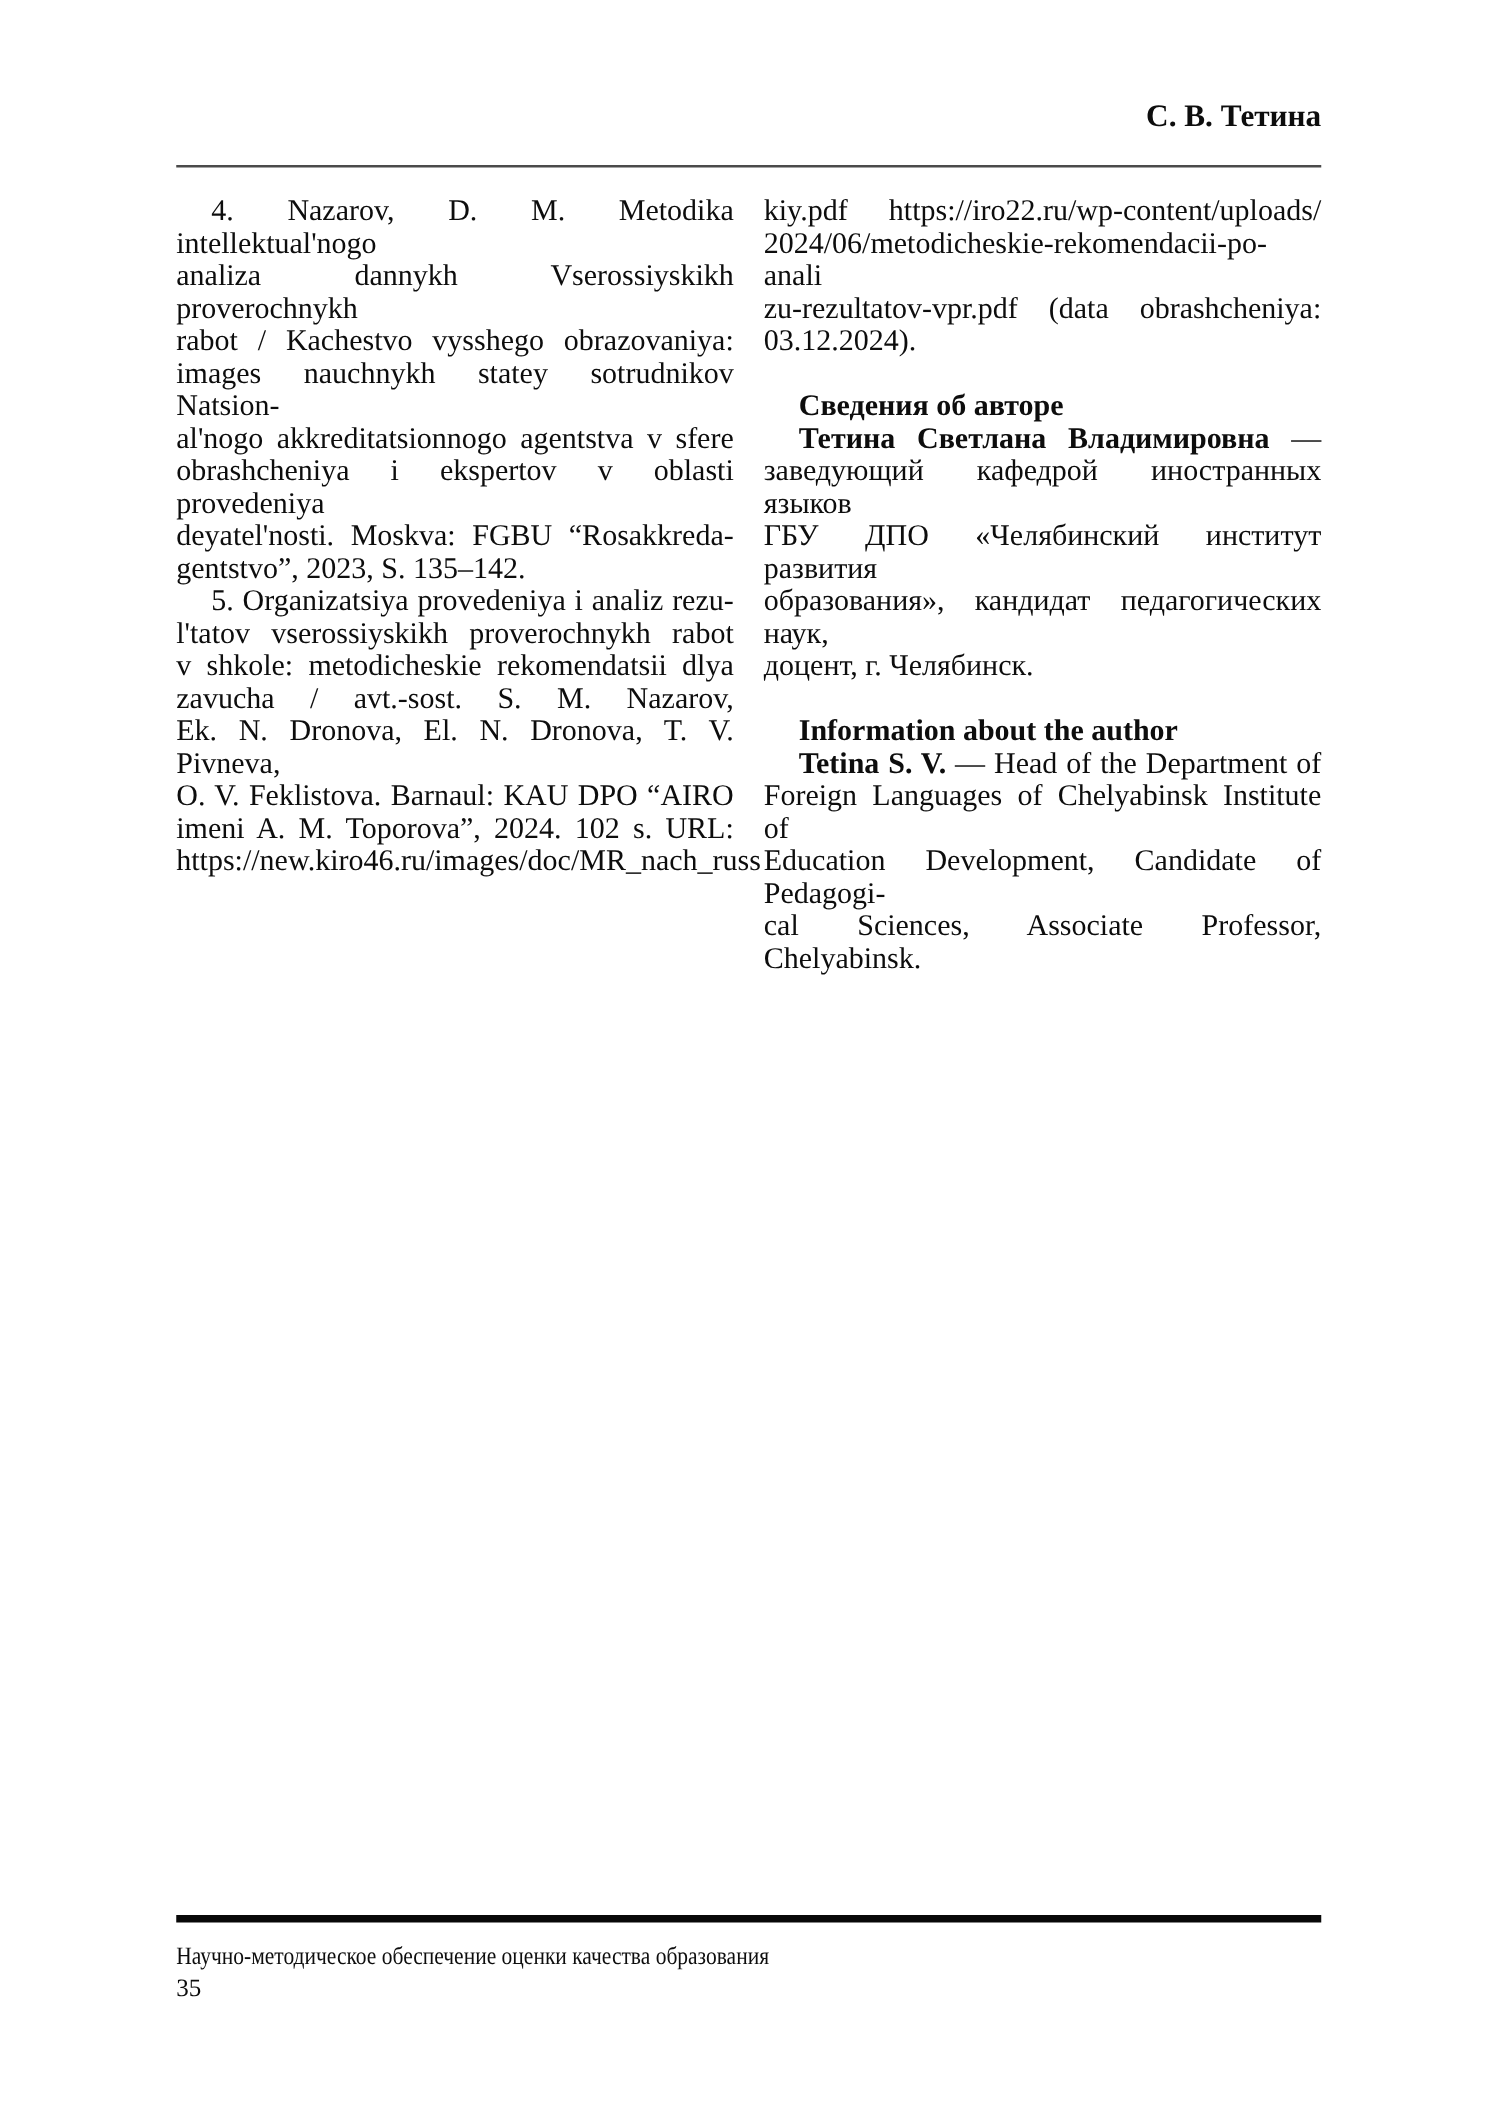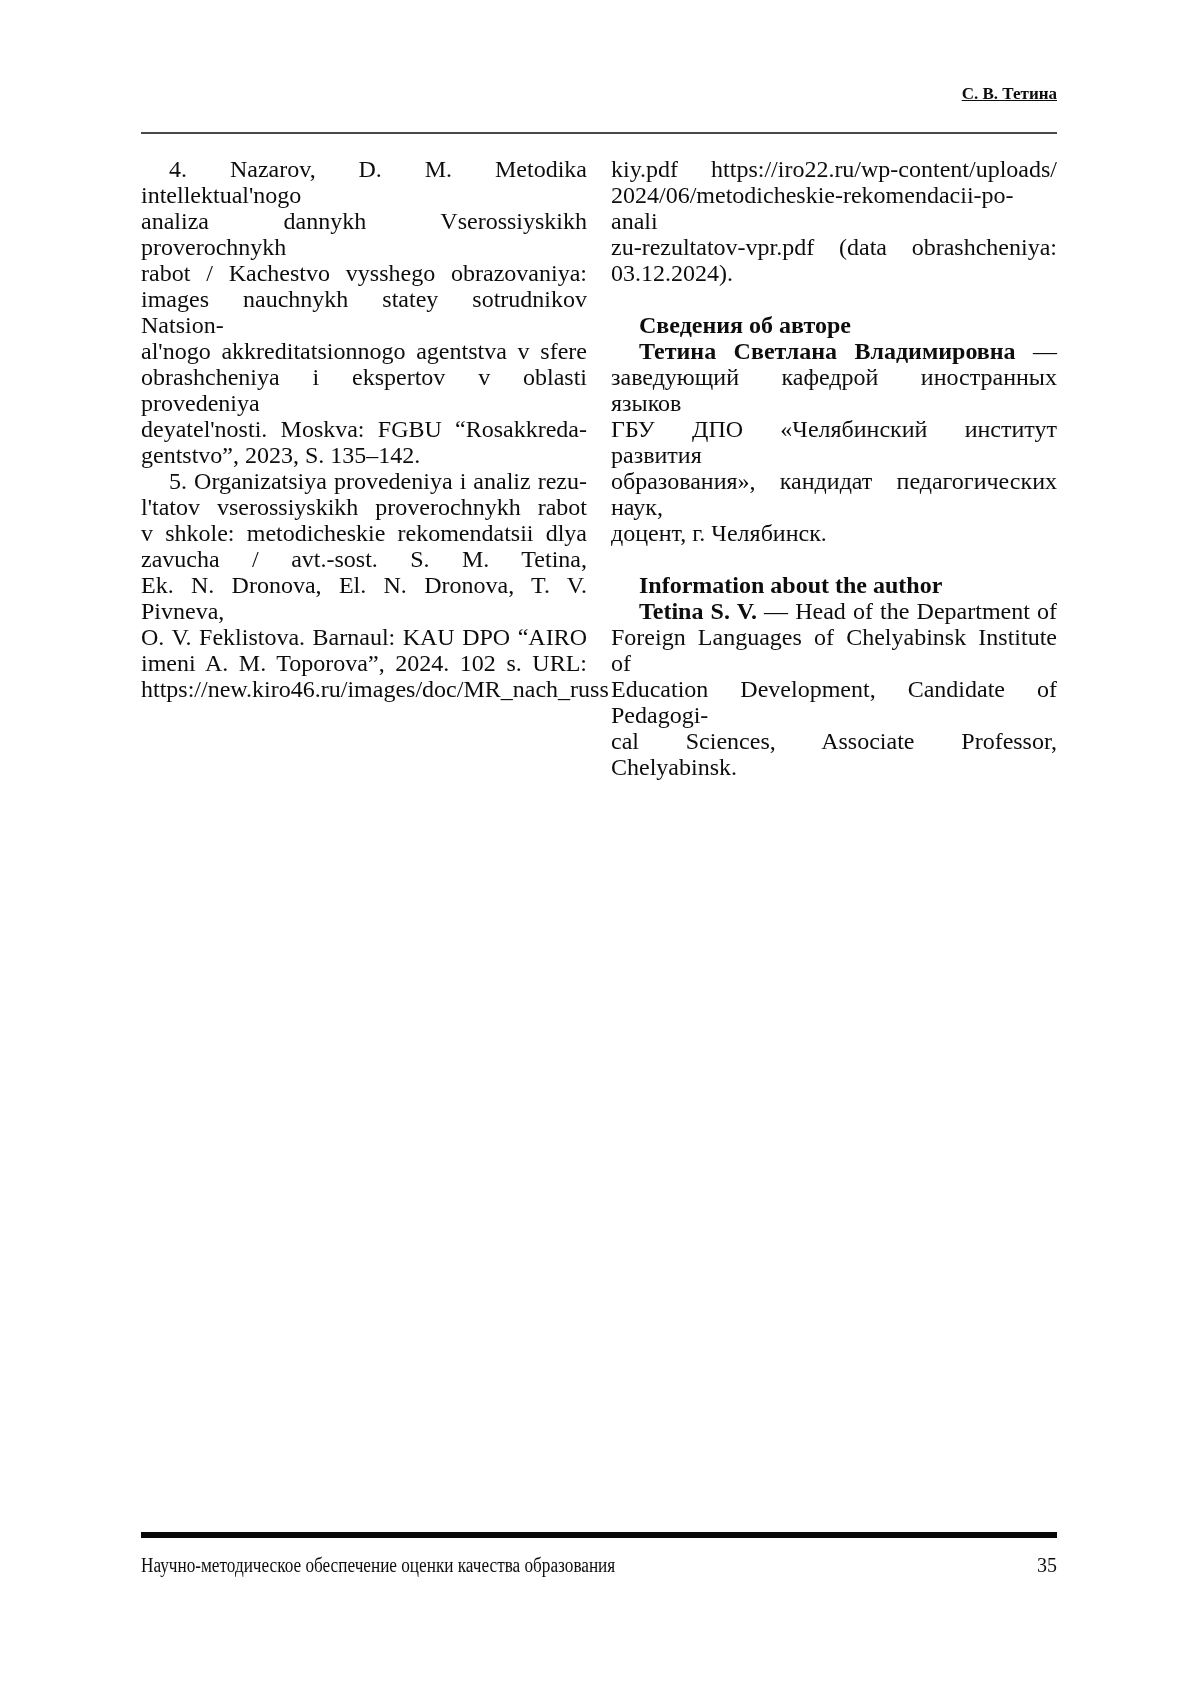--- a/index.html
+++ b/index.html
@@ -17,23 +17,22 @@
     font-family:"Liberation Serif","DejaVu Serif",serif;
     color:var(--text,#111);
     overflow:hidden;
     margin:0 auto;
   }
   .content{
     position:absolute;left:141px;top:0;width:916px;height:100%;
   }
   .running-head{
     position:absolute;top:82px;right:0;
-    font-weight:700;font-size:17px;line-height:24px;
+    font-weight:700;font-size:25px;line-height:24px;
     text-align:right;
-    text-decoration:underline;
   }
   .header-rule{
     position:absolute;top:132px;left:0;width:100%;height:2px;
     background:var(--header_rule,#4a4a4a);
   }
   .columns{
     position:absolute;top:156px;left:0;right:0;
     display:flex;gap:24px;
     font-size:24px;line-height:26px;
   }
@@ -51,21 +50,21 @@
     text-align:left;
   }
   b{font-weight:700;}
   .footer-rule{
     position:absolute;top:1532px;left:0;width:100%;height:6px;
     background:var(--footer_rule,#000);
   }
   .footer-text{
     position:absolute;top:1552px;left:0;right:0;
     display:flex;justify-content:space-between;align-items:baseline;
-    font-size:20px;line-height:26px;
+    font-size:20px;line-height:26px;flex-direction:column;
   }
   .footer-title{
     display:inline-block;
     transform:scaleX(0.86);
     transform-origin:0 50%;
     white-space:nowrap;
   }
 </style>
 </head>
 <body>
@@ -86,21 +85,21 @@
           <div class="line">images nauchnykh statey sotrudnikov Natsion-</div>
           <div class="line">al'nogo akkreditatsionnogo agentstva v sfere</div>
           <div class="line">obrashcheniya i ekspertov v oblasti provedeniya</div>
           <div class="line">deyatel'nosti. Moskva: FGBU “Rosakkreda-</div>
           <div class="line last">gentstvo”, 2023, S. 135–142.</div>
         </div>
         <div>
           <div class="line indent">5. Organizatsiya provedeniya i analiz rezu-</div>
           <div class="line">l'tatov vserossiyskikh proverochnykh rabot</div>
           <div class="line">v shkole: metodicheskie rekomendatsii dlya</div>
-          <div class="line">zavucha / avt.-sost. S. M. Tetina,</div>
+          <div class="line">zavucha / avt.-sost. S. M. Nazarov,</div>
           <div class="line">Ek. N. Dronova, El. N. Dronova, T. V. Pivneva,</div>
           <div class="line">O. V. Feklistova. Barnaul: KAU DPO “AIRO</div>
           <div class="line">imeni A. M. Toporova”, 2024. 102 s. URL:</div>
           <div class="line last">https://new.kiro46.ru/images/doc/MR_nach_russ</div>
         </div>
       </div>
 
       <div class="col">
         <div>
           <div class="line">kiy.pdf https://iro22.ru/wp-content/uploads/</div>

